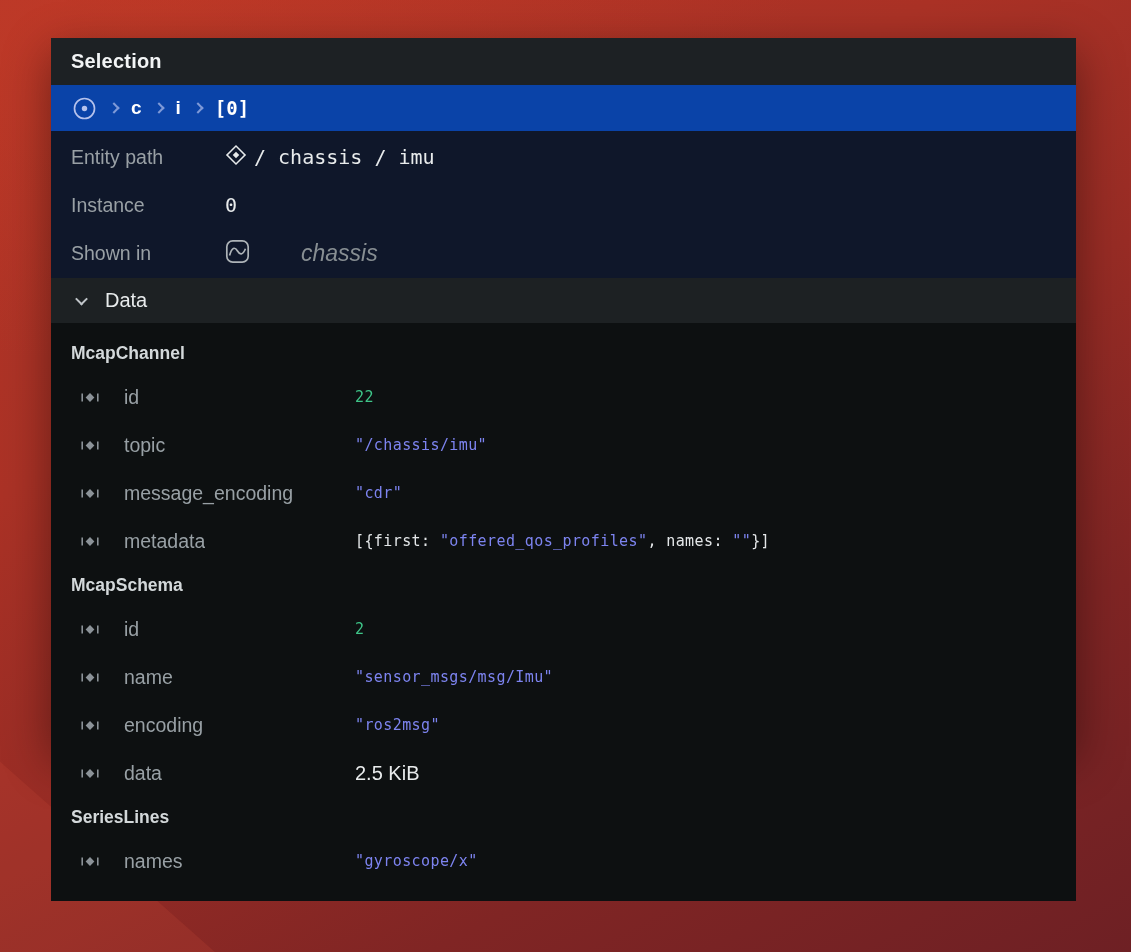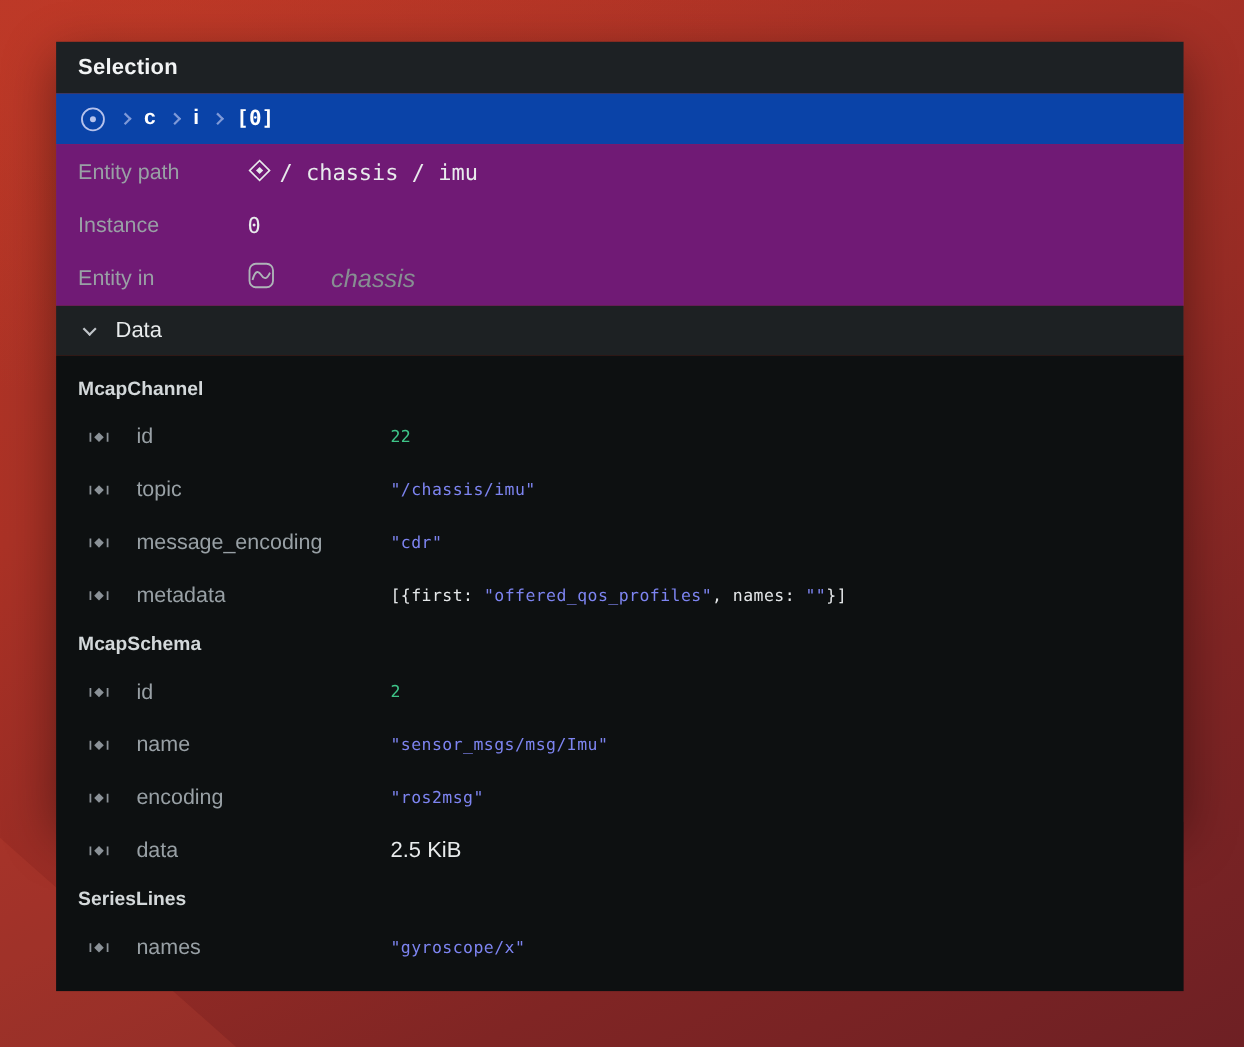--- a/index.html
+++ b/index.html
@@ -39,21 +39,21 @@
   .crumb-icon{ display:flex; align-items:center; }
   .chev{
     display:inline-block; width:8px; height:8px;
     border-top:2.2px solid #7f9ad8; border-right:2.2px solid #7f9ad8;
     transform:rotate(45deg); margin:0 13px;
   }
   .crumb{ color:#ffffff; font-size:19px; font-weight:700; }
   .crumb.mono{ font-family:"DejaVu Sans Mono", monospace; font-weight:600; font-size:19px; }
 
   
-  .info-rows{ background:#701a75; padding:2px 0 1px; flex:0 0 auto; }
+  .info-rows{ background:#0f172a; padding:2px 0 1px; flex:0 0 auto; }
   .info-row{
     display:grid; grid-template-columns:154px 1fr; align-items:center;
     height:48px; padding-left:20px;
   }
   .info-label{ color:#99a0a5; font-size:19.5px; }
   .info-value{ display:flex; align-items:center; gap:7px; }
   .mono-white{
     font-family:"DejaVu Sans Mono", monospace; color:#e8ebec; font-size:20px;
   }
   .view-name{ color:#878e92; font-size:23px; font-style:italic;margin-left:44px; }
@@ -127,21 +127,21 @@
           <span class="mono-white">/ chassis / imu</span>
         </span>
       </div>
       <div class="info-row">
         <span class="info-label">Instance</span>
         <span class="info-value">
           <span class="mono-white">0</span>
         </span>
       </div>
       <div class="info-row">
-        <span class="info-label">Entity in</span>
+        <span class="info-label">Shown in</span>
         <span class="info-value">
           <span>
             <svg width="25" height="25" viewBox="0 0 22 22">
               <rect x="1.6" y="1.6" width="18.8" height="18.8" rx="5.2" fill="none" stroke="#aeb4b8" stroke-width="1.5"></rect>
               <path d="M4 14.5 C6 7.2, 8.6 6.6, 11 10.6 C13 14, 15.6 14.4, 18 8.6" fill="none" stroke="#aeb4b8" stroke-width="1.5"></path>
             </svg>
           </span>
           <span class="view-name">chassis</span>
         </span>
       </div>

